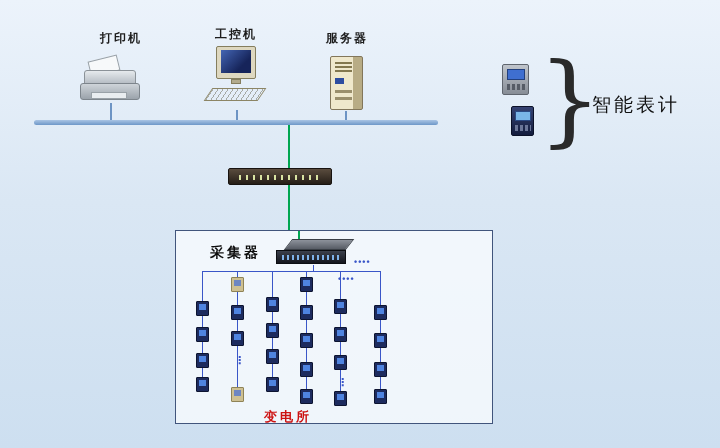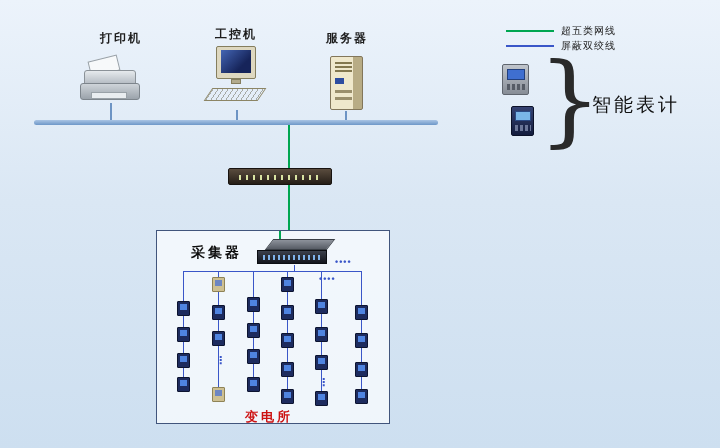--- a/index.html
+++ b/index.html
@@ -61,21 +61,21 @@
   .mlg1 .mbtn{position:absolute;left:4px;top:19px;width:18px;height:6px;background:repeating-linear-gradient(90deg,#565c66 0 3px,transparent 3px 5px)}
   .mlg2{position:absolute;left:511px;top:106px;width:23px;height:30px;border:1px solid #0b1128;border-radius:2px;
         background:linear-gradient(#354272,#131c3d)}
   .mlg2 .mscr{position:absolute;left:3px;top:4px;width:16px;height:10px;background:#7ab6e8;border:1px solid #2b4a84}
   .mlg2 .mbtn{position:absolute;left:3px;top:18px;width:16px;height:6px;background:repeating-linear-gradient(90deg,#6b7698 0 3px,transparent 3px 5px)}
   .brace{position:absolute;left:538px;top:50px;font-family:"DejaVu Serif","Liberation Serif",serif;
          font-size:100px;line-height:100px;color:#2a2a2a}
   .sm-label{position:absolute;left:592px;top:92px;font-size:19px;font-weight:400;letter-spacing:3px;color:#101010}
 
   
-  .sub-box{position:absolute;left:156px;top:230px;width:234px;height:194px;
+  .sub-box{position:absolute;left:175px;top:230px;width:318px;height:194px;
            background:rgba(252,253,255,.72);border:1px solid #41557c}
   .col-label{position:absolute;left:34px;top:13px;font-size:14px;font-weight:700;letter-spacing:3px;color:#0d0d0d}
   .sub-label{position:absolute;left:88px;top:177px;font-size:13px;font-weight:700;letter-spacing:3px;color:var(--red)}
   .trunk2{position:absolute;left:122px;top:0;width:2px;height:12px;background:var(--green)}
 
   
   .collector{position:absolute;left:100px;top:8px;width:76px;height:27px}
   .co-top{position:absolute;left:12px;top:0;width:62px;height:11px;border:1px solid #3a3f46;transform:skewX(-38deg);
           background:linear-gradient(#8d929b,#575c65)}
   .co-front{position:absolute;left:0;top:11px;width:70px;height:14px;border:1px solid #0c0e12;
@@ -128,28 +128,20 @@
   <div class="stub" style="left:345px;top:111px;height:11px"></div>
 
   <div class="bus"></div>
 
   <div class="trunk" style="left:288px;top:125px;height:106px"></div>
 
   <div class="switch">
     <div class="sw-ports"></div>
   </div>
 
-  <div class="legend">
-    <div class="legend-row">
-      <span class="legend-line" style="background: rgb(0, 166, 81);"></span><span class="legend-label">超五类网线</span>
-    </div>
-    <div class="legend-row">
-      <span class="legend-line" style="background: rgb(58, 86, 200);"></span><span class="legend-label">屏蔽双绞线</span>
-    </div>
-  </div>
 
   <div class="mlg1">
     <div class="mscr"></div>
     <div class="mbtn"></div>
   </div>
   <div class="mlg2">
     <div class="mscr"></div>
     <div class="mbtn"></div>
   </div>
   <div class="brace">}</div>

